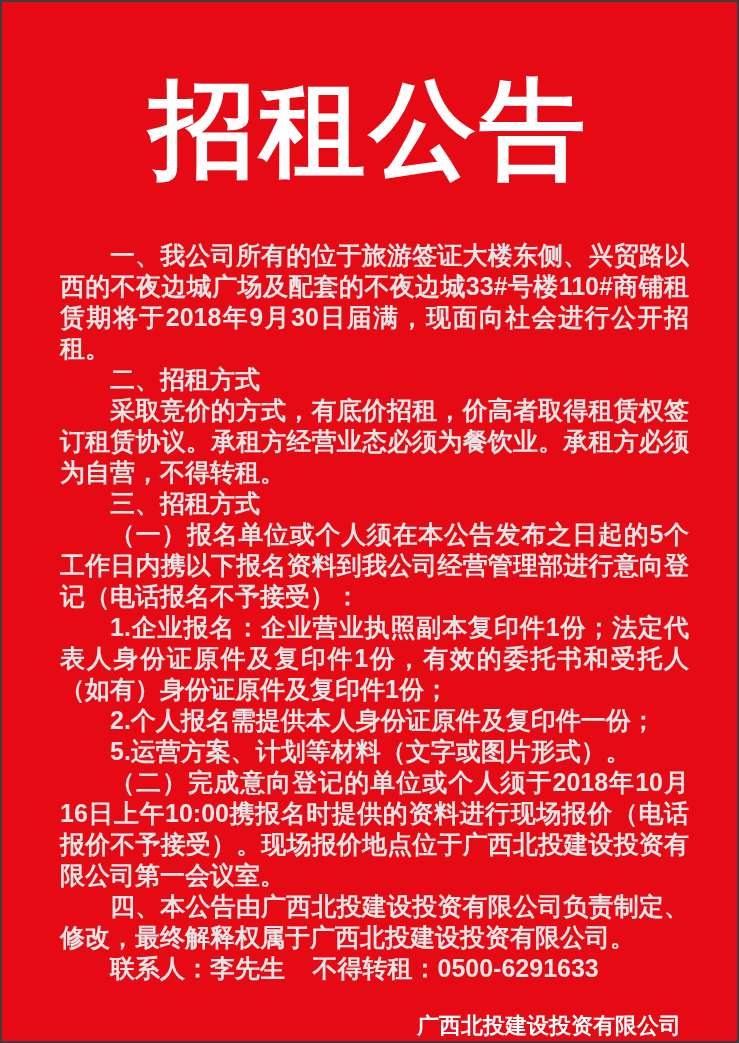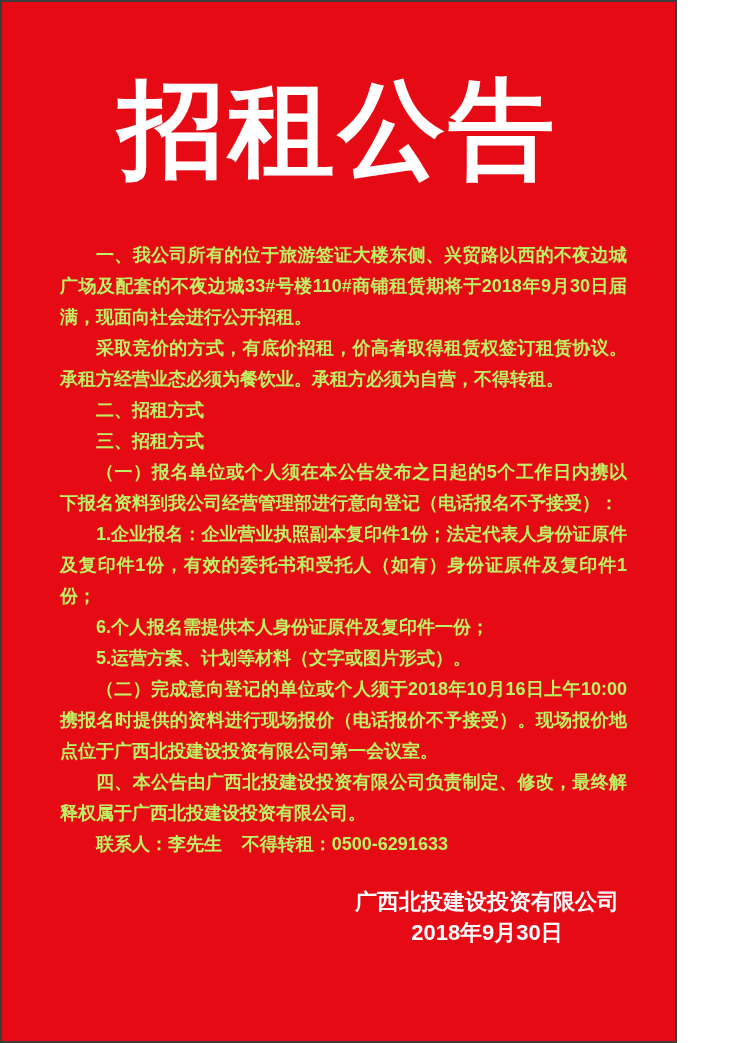--- a/index.html
+++ b/index.html
@@ -2,44 +2,44 @@
 <html lang="zh"><head>
 <meta charset="utf-8">
 <style>
   html, body {
     margin: 0;
     padding: 0;
     background: #ffffff;
   }
   .page {
     position: relative;
-    width: 677px;
+    width: 739px;
     height: 1043px;
     box-sizing: border-box;
     background: #e60a14;
     border: 2px solid #3c3c3c;
     overflow: hidden;
   }
   .poster-title {
     margin-top: 50px;
     text-align: center;
     color: #ffffff;
     font-family: "DejaVu Serif", "Liberation Serif", serif;
     font-weight: bold;
     font-size: 106px;
     line-height: 1.45;
     letter-spacing: 4px;
     white-space: nowrap;
   }
   .content {
     margin: 34px 48px 0 58px;
-    color: #bef264;
+    color: #e5e5e5;
     font-family: "Liberation Sans", sans-serif;
     font-weight: bold;
-    font-size: 18px;
+    font-size: 25px;
     line-height: 31px;
     text-align: justify;
   }
   .content p {
     margin: 0;
     padding: 0;
     text-indent: 2em;
   }
   .contact-gap {
     display: inline-block;
@@ -66,26 +66,26 @@
 </style>
 </head>
 <body>
 
 <div class="page">
 
   <div class="poster-title">招租公告</div>
 
   <div class="content">
     <p>一、我公司所有的位于旅游签证大楼东侧、兴贸路以西的不夜边城广场及配套的不夜边城33#号楼110#商铺租赁期将于2018年9月30日届满，现面向社会进行公开招租。</p>
+    <p>二、招租方式</p>
     <p>采取竞价的方式，有底价招租，价高者取得租赁权签订租赁协议。承租方经营业态必须为餐饮业。承租方必须为自营，不得转租。</p>
-    <p>二、招租方式</p>
     <p>三、招租方式</p>
     <p>（一）报名单位或个人须在本公告发布之日起的5个工作日内携以下报名资料到我公司经营管理部进行意向登记（电话报名不予接受）：</p>
     <p>1.企业报名：企业营业执照副本复印件1份；法定代表人身份证原件及复印件1份，有效的委托书和受托人（如有）身份证原件及复印件1份；</p>
-    <p>6.个人报名需提供本人身份证原件及复印件一份；</p>
+    <p>2.个人报名需提供本人身份证原件及复印件一份；</p>
     <p>5.运营方案、计划等材料（文字或图片形式）。</p>
     <p>（二）完成意向登记的单位或个人须于2018年10月16日上午10:00携报名时提供的资料进行现场报价（电话报价不予接受）。现场报价地点位于广西北投建设投资有限公司第一会议室。</p>
     <p>四、本公告由广西北投建设投资有限公司负责制定、修改，最终解释权属于广西北投建设投资有限公司。</p>
     <p>
       <span>联系人：</span><span>李先生</span><span class="contact-gap"></span><span>不得转租：</span><span>0500-6291633</span>
     </p>
   </div>
 
   <div class="signature">
     <div class="sig-inner">

